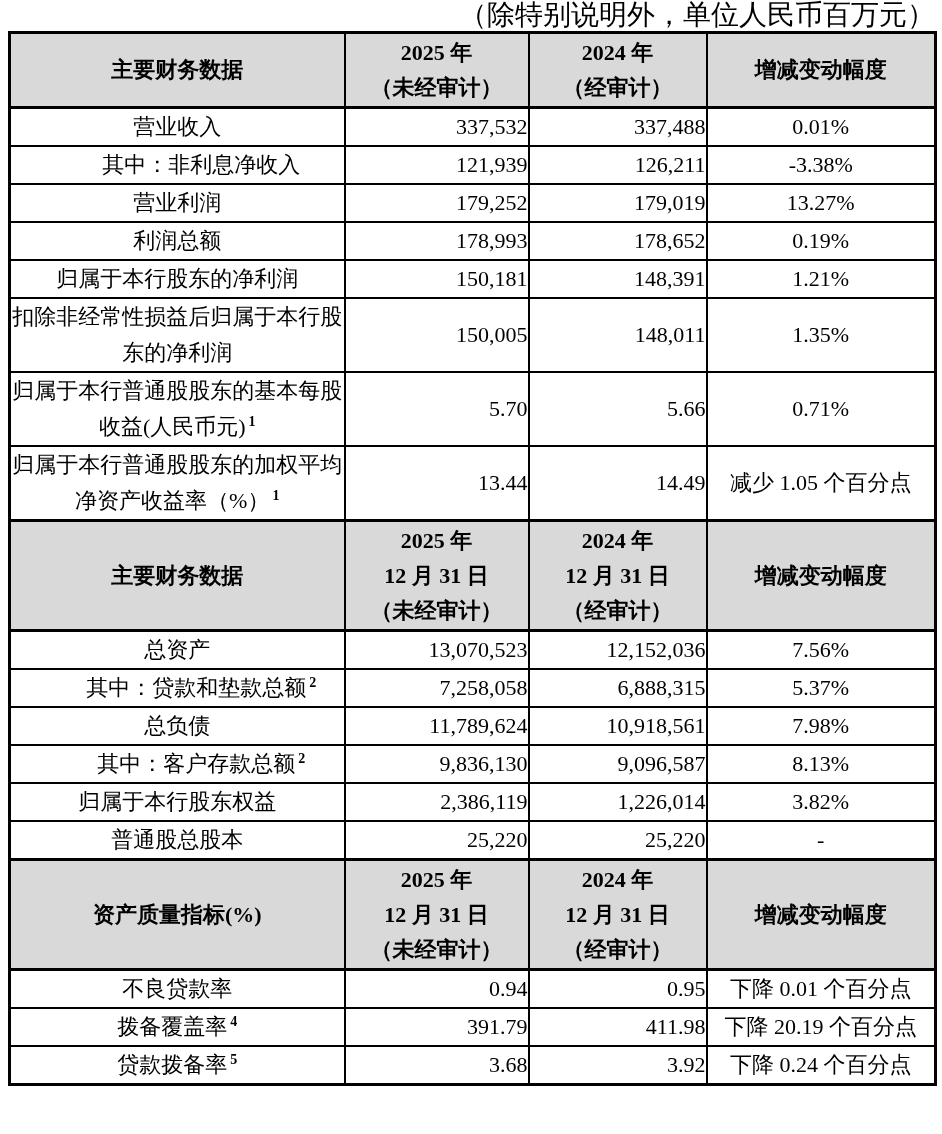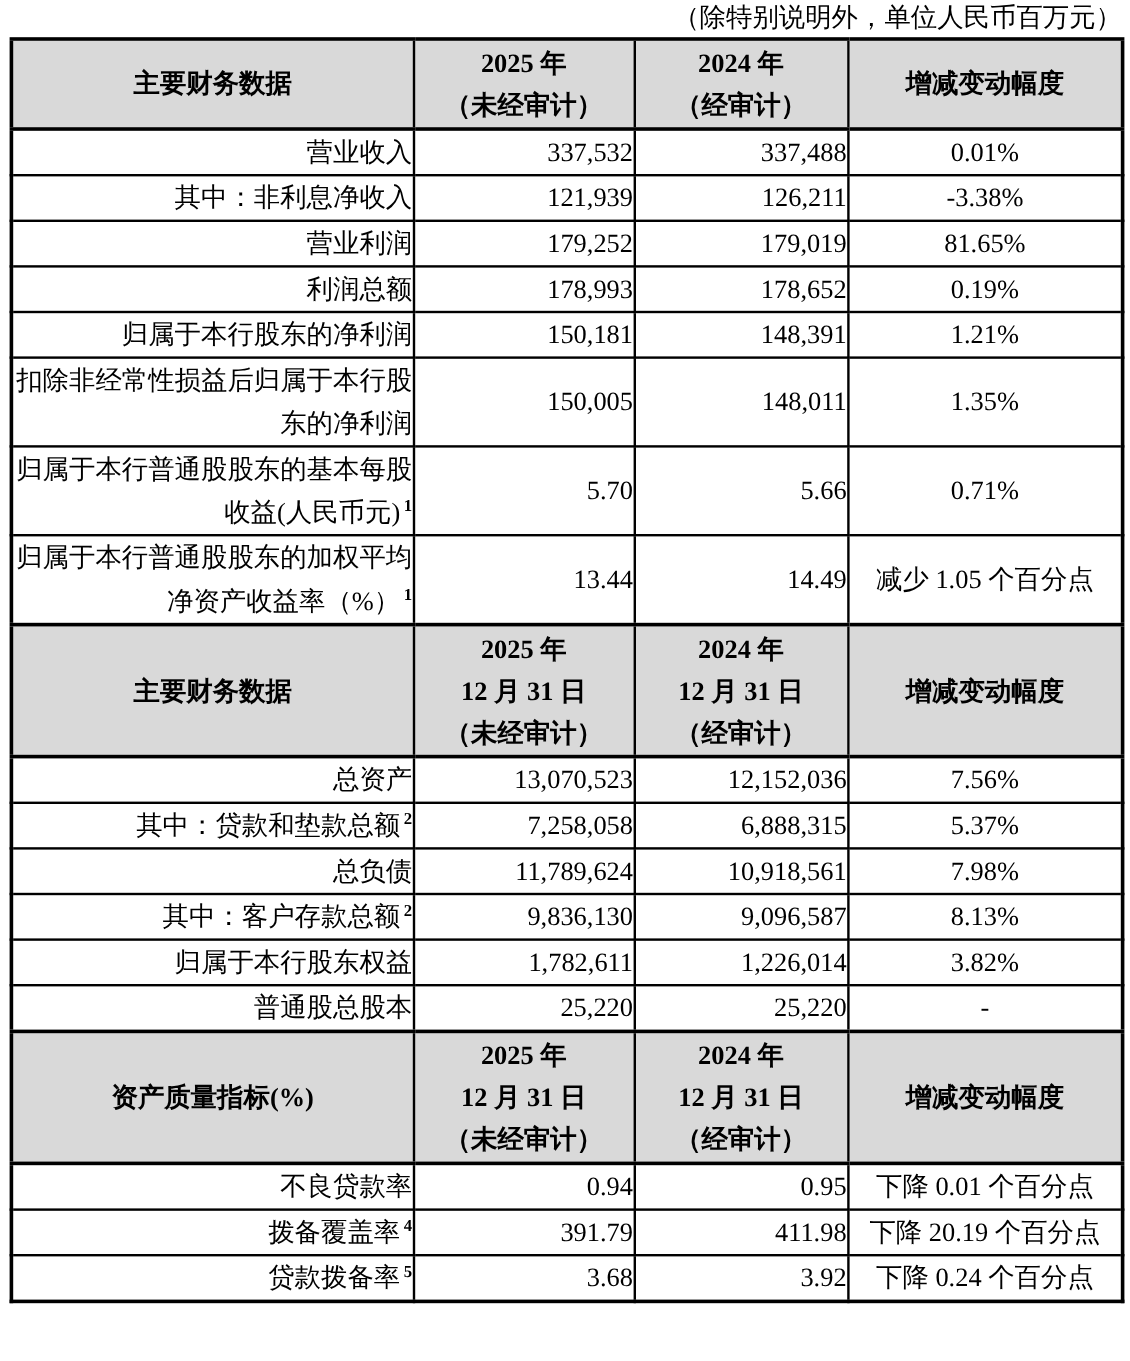--- a/index.html
+++ b/index.html
@@ -12,21 +12,21 @@
     height: 1134px;
     position: relative;
     font-family: "Liberation Serif", "DejaVu Serif", serif;
     color: #000000;
     overflow: hidden;
   }
   .unit-note {
     position: absolute;
     top: 2px;
     right: 7px;
-    font-size: 22px;
+    font-size: 28px;
     line-height: 26px;
     white-space: nowrap;
     font-family: Liberation Serif, serif;
   }
   table.fin {
     position: absolute;
     top: 31px;
     left: 8px;
     width: 926px;
     border-collapse: collapse;
@@ -45,21 +45,21 @@
     background: #d9d9d9;
     font-weight: bold;
     text-align: center;
     border-top-width: 3px;
     border-bottom-width: 3px;
     padding: 1px 0;
   }
   tr.hdr .hline { line-height: 35px; }
   tr.dr { height: 38px; }
   td.lc {
-    text-align: right;
+    text-align: center;
     padding-left: 6px;
     padding-right: 36px;
   }
   td.lc.indent { padding-left: 48px; }
   td.vc {
     text-align: right;
     padding-right: 42px;
     white-space: nowrap;
     margin-top: 20px;
   }
@@ -111,21 +111,21 @@
     <tr class="dr">
       <td class="lc indent"><span>其中：非利息净收入</span></td>
       <td class="vc">121,939</td>
       <td class="vc">126,211</td>
       <td class="cc">-3.38%</td>
     </tr>
     <tr class="dr">
       <td class="lc"><span>营业利润</span></td>
       <td class="vc">179,252</td>
       <td class="vc">179,019</td>
-      <td class="cc">81.65%</td>
+      <td class="cc">13.27%</td>
     </tr>
     <tr class="dr">
       <td class="lc"><span>利润总额</span></td>
       <td class="vc">178,993</td>
       <td class="vc">178,652</td>
       <td class="cc">0.19%</td>
     </tr>
     <tr class="dr">
       <td class="lc"><span>归属于本行股东的净利润</span></td>
       <td class="vc">150,181</td>
@@ -185,21 +185,21 @@
       <td class="cc">7.98%</td>
     </tr>
     <tr class="dr">
       <td class="lc indent"><span>其中：客户存款总额</span><sup class="fn">2</sup></td>
       <td class="vc">9,836,130</td>
       <td class="vc">9,096,587</td>
       <td class="cc">8.13%</td>
     </tr>
     <tr class="dr">
       <td class="lc"><span>归属于本行股东权益</span></td>
-      <td class="vc">1,782,611</td>
+      <td class="vc">2,386,119</td>
       <td class="vc">1,226,014</td>
       <td class="cc">3.82%</td>
     </tr>
     <tr class="dr">
       <td class="lc"><span>普通股总股本</span></td>
       <td class="vc">25,220</td>
       <td class="vc">25,220</td>
       <td class="cc">-</td>
     </tr>
 

